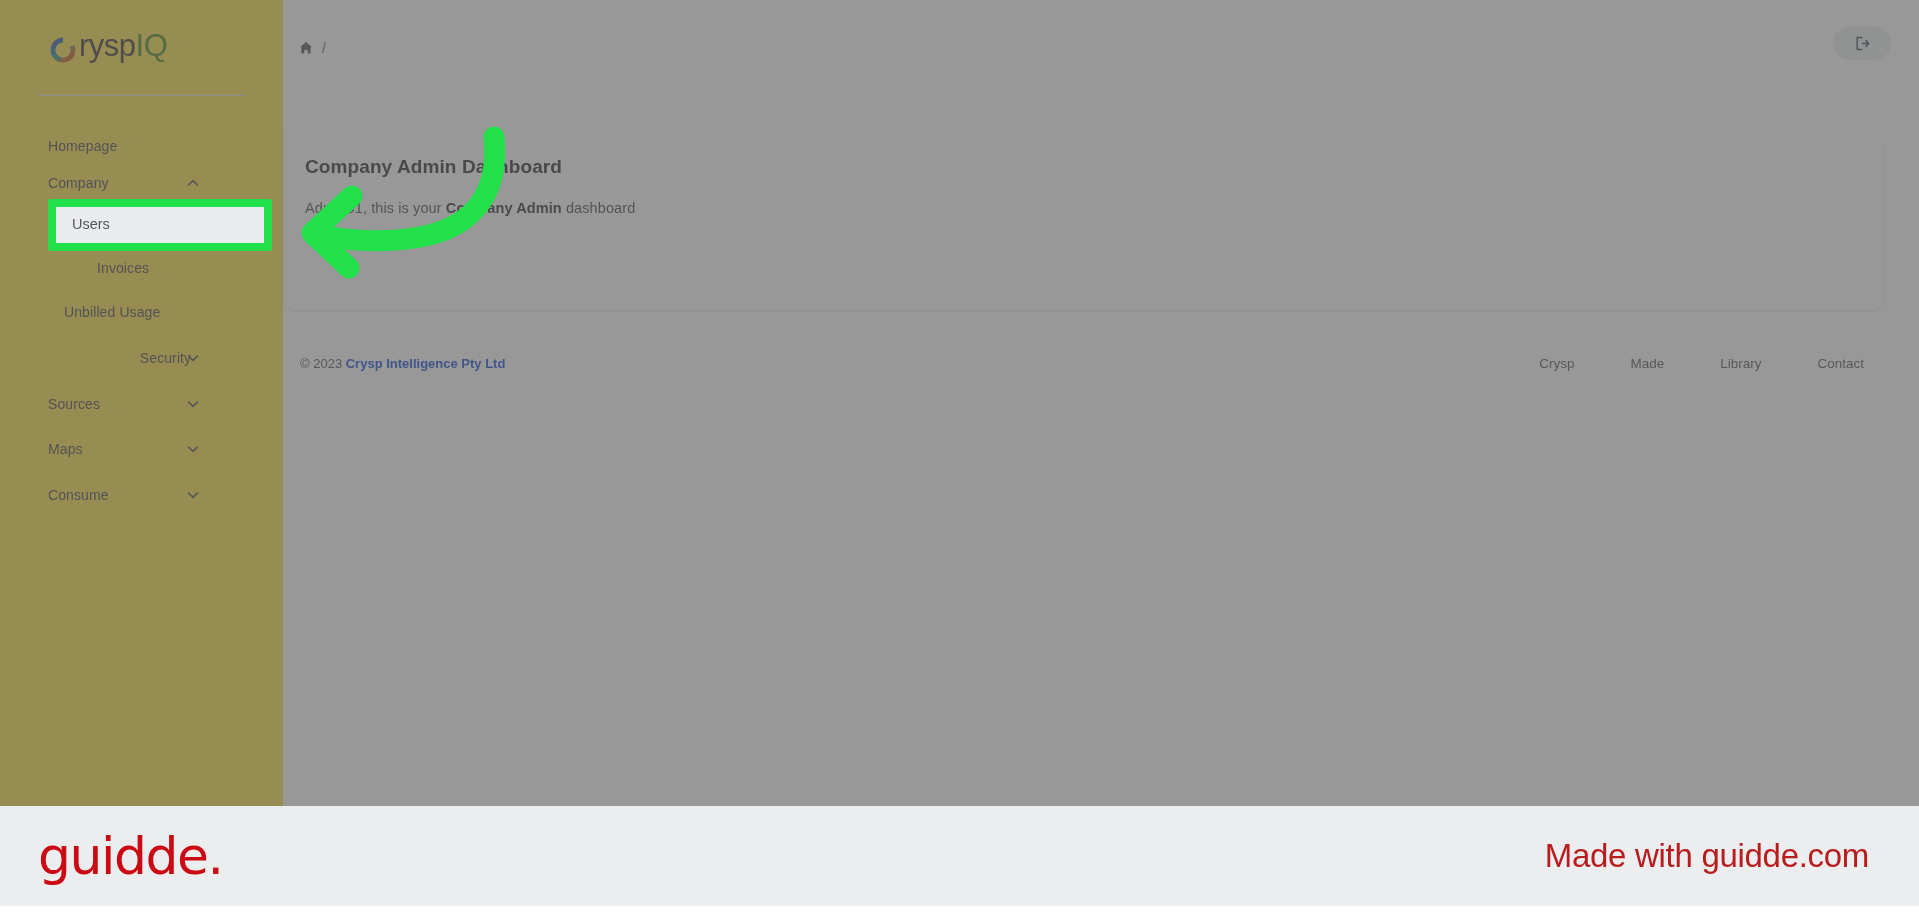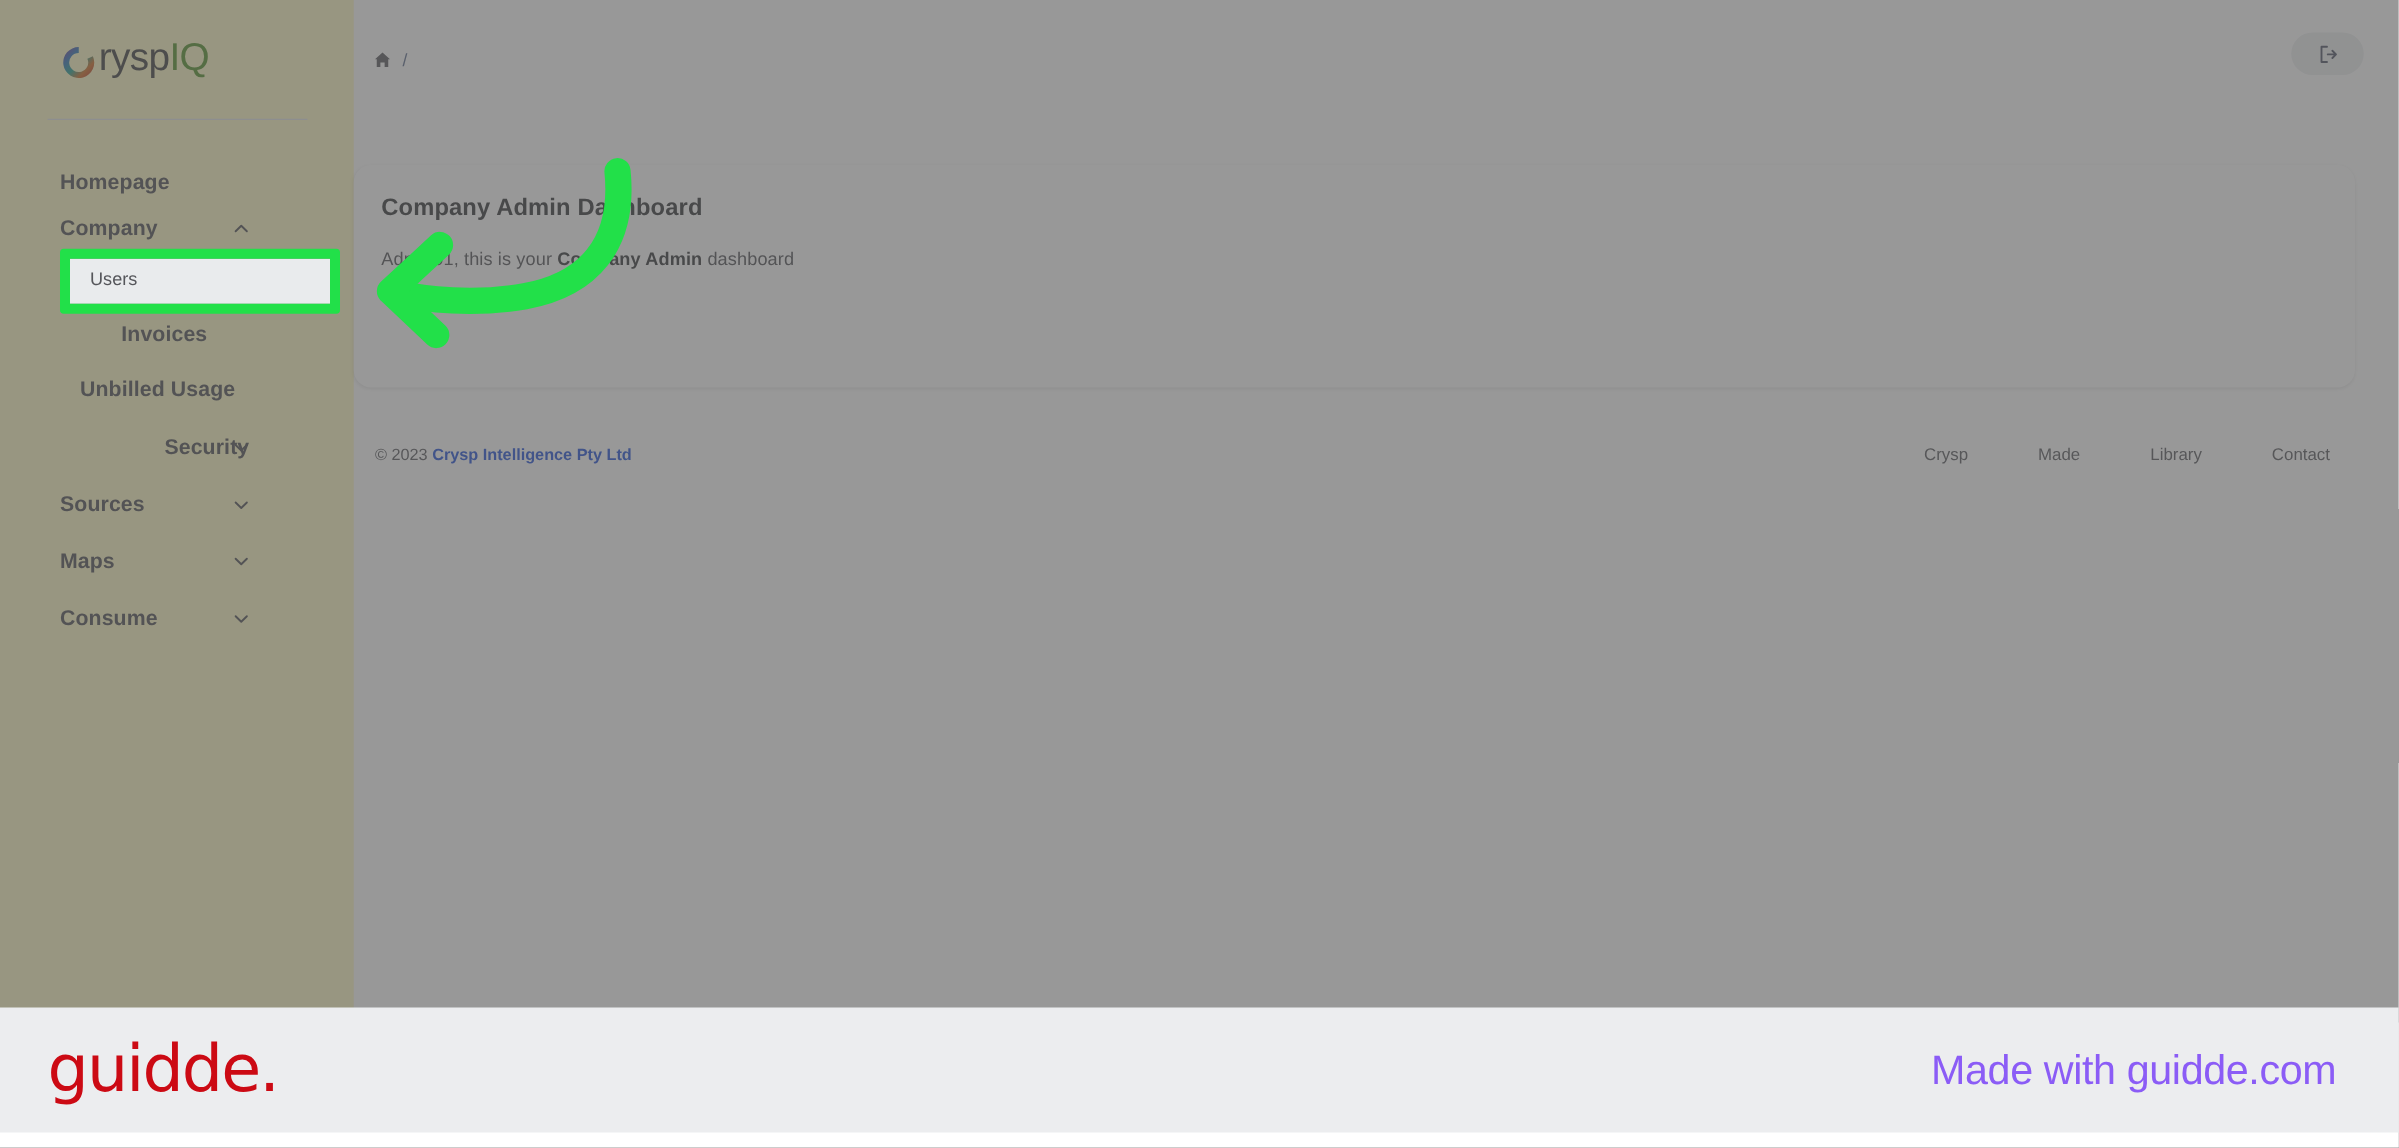--- a/index.html
+++ b/index.html
@@ -26,21 +26,21 @@
     background: rgba(88,88,88,0.62);
     pointer-events: none;
     z-index: 50;
   }
 
   
   #sidebar {
     position: absolute;
     left: 0; top: 0;
     width: 283px; height: 818px;
-    background: #fef9c3;
+    background: #fde047;
     z-index: 5;
   }
   #logo-wrap {
     position: absolute;
     left: 48px; top: 22px;
     height: 48px;
     display: flex; align-items: center;
   }
   .logo-text {
     font-size: 31px;
@@ -61,23 +61,23 @@
   .nav-item {
     position: absolute;
     left: 0;
     width: 283px;
     height: 44px;
     display: flex;
     align-items: center;
     cursor: pointer;
   }
   .nav-label {
-    font-size: 17px;
+    font-size: 14px;
     color: #4a4a4f;
-    font-weight: 700;
+    font-weight: 400;
     letter-spacing: 0.1px;
   }
   .nav-top  > .nav-label { margin-left: 48px; }
   .nav-sub  > .nav-label { margin-left: 64px; }
   .chev {
     position: absolute;
     right: 84px;
     width: 12px; height: 12px;
   }
   .chev svg { display: block; }
@@ -212,21 +212,21 @@
     margin-left: 38px;
     font-size: 52px;
     color: #cc0a14;
     font-weight: 400;
     letter-spacing: -1.5px;
     font-family: "DejaVu Sans", sans-serif;
   }
   #guidde-made {
     margin-right: 50px;
     font-size: 33px;
-    color: #8b5cf6;
+    color: #b91c1c;
     font-weight: 400;
     letter-spacing: -0.3px;
   }
 </style>
 </head>
 <body>
 
 <div id="app-area">
 
   <nav id="sidebar">

